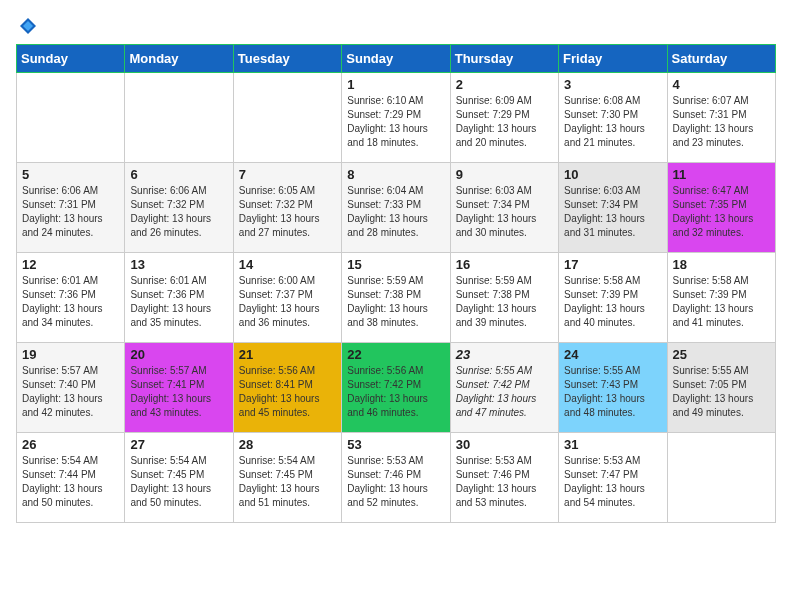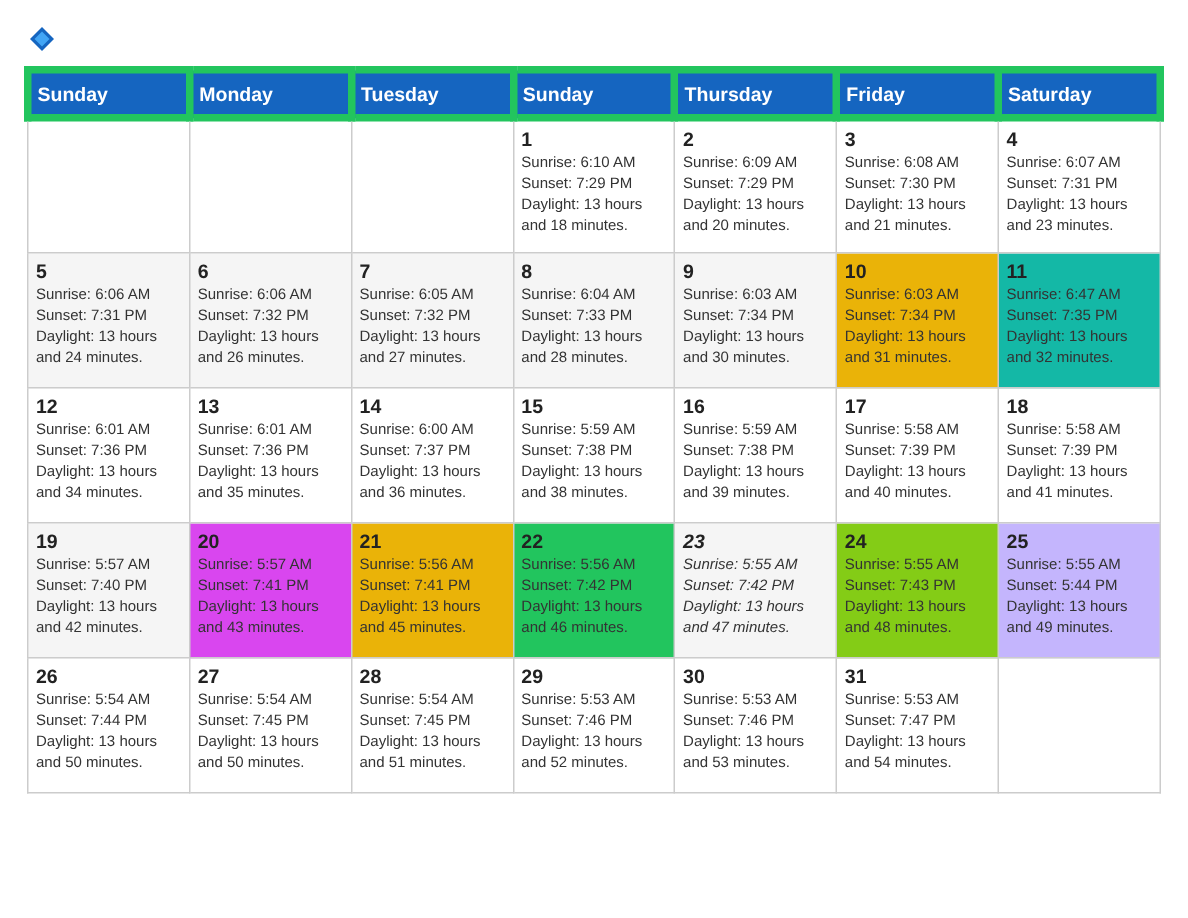--- a/index.html
+++ b/index.html
@@ -52,21 +52,21 @@
       width: 100%;
       border-collapse: collapse;
       border: 1px solid #ccc;
     }
     .calendar th {
       background: #1565C0;
       color: #fff;
       padding: 6px 4px;
       text-align: left;
       font-size: 13px;
-      border: 5px solid #22c55e;
+      border: 1px solid #22c55e;
     }
     .calendar td {
       vertical-align: top;
       border: 1px solid #ccc;
       padding: 4px 5px;
       width: calc(100% / 7);
       height: 90px;
       background: #fff;
     }
     .calendar tr:nth-child(even) td {
@@ -175,27 +175,27 @@
           <div class="day-info">Sunrise: 6:04 AM
 Sunset: 7:33 PM
 Daylight: 13 hours and 28 minutes.</div>
         </td>
         <td style="background: rgb(245, 245, 245);">
           <div class="day-number">9</div>
           <div class="day-info">Sunrise: 6:03 AM
 Sunset: 7:34 PM
 Daylight: 13 hours and 30 minutes.</div>
         </td>
-        <td style="background: #eab308;">
+        <td style="background: #e5e5e5;">
           <div class="day-number">10</div>
           <div class="day-info">Sunrise: 6:03 AM
 Sunset: 7:34 PM
 Daylight: 13 hours and 31 minutes.</div>
         </td>
-        <td style="background: #14b8a6;">
+        <td style="background: #d946ef;">
           <div class="day-number">11</div>
           <div class="day-info">Sunrise: 6:47 AM
 Sunset: 7:35 PM
 Daylight: 13 hours and 32 minutes.</div>
         </td>
       </tr>
       <tr>
         <td>
           <div class="day-number">12</div>
           <div class="day-info">Sunrise: 6:01 AM
@@ -248,45 +248,45 @@
         </td>
         <td style="background: #d946ef;">
           <div class="day-number">20</div>
           <div class="day-info">Sunrise: 5:57 AM
 Sunset: 7:41 PM
 Daylight: 13 hours and 43 minutes.</div>
         </td>
         <td style="background: #eab308;">
           <div class="day-number">21</div>
           <div class="day-info">Sunrise: 5:56 AM
-Sunset: 7:41 PM
+Sunset: 8:41 PM
 Daylight: 13 hours and 45 minutes.</div>
         </td>
         <td style="background: #22c55e;">
           <div class="day-number">22</div>
           <div class="day-info">Sunrise: 5:56 AM
 Sunset: 7:42 PM
 Daylight: 13 hours and 46 minutes.</div>
         </td>
         <td style="background: rgb(245, 245, 245); font-style: italic;">
           <div class="day-number">23</div>
           <div class="day-info">Sunrise: 5:55 AM
 Sunset: 7:42 PM
 Daylight: 13 hours and 47 minutes.</div>
         </td>
-        <td style="background: #84cc16;">
+        <td style="background: #7dd3fc;">
           <div class="day-number">24</div>
           <div class="day-info">Sunrise: 5:55 AM
 Sunset: 7:43 PM
 Daylight: 13 hours and 48 minutes.</div>
         </td>
-        <td style="background: #c4b5fd;">
+        <td style="background: #e5e5e5;">
           <div class="day-number">25</div>
           <div class="day-info">Sunrise: 5:55 AM
-Sunset: 5:44 PM
+Sunset: 7:05 PM
 Daylight: 13 hours and 49 minutes.</div>
         </td>
       </tr>
       <tr>
         <td>
           <div class="day-number">26</div>
           <div class="day-info">Sunrise: 5:54 AM
 Sunset: 7:44 PM
 Daylight: 13 hours and 50 minutes.</div>
         </td>
@@ -296,21 +296,21 @@
 Sunset: 7:45 PM
 Daylight: 13 hours and 50 minutes.</div>
         </td>
         <td>
           <div class="day-number">28</div>
           <div class="day-info">Sunrise: 5:54 AM
 Sunset: 7:45 PM
 Daylight: 13 hours and 51 minutes.</div>
         </td>
         <td>
-          <div class="day-number">29</div>
+          <div class="day-number">53</div>
           <div class="day-info">Sunrise: 5:53 AM
 Sunset: 7:46 PM
 Daylight: 13 hours and 52 minutes.</div>
         </td>
         <td>
           <div class="day-number">30</div>
           <div class="day-info">Sunrise: 5:53 AM
 Sunset: 7:46 PM
 Daylight: 13 hours and 53 minutes.</div>
         </td>

